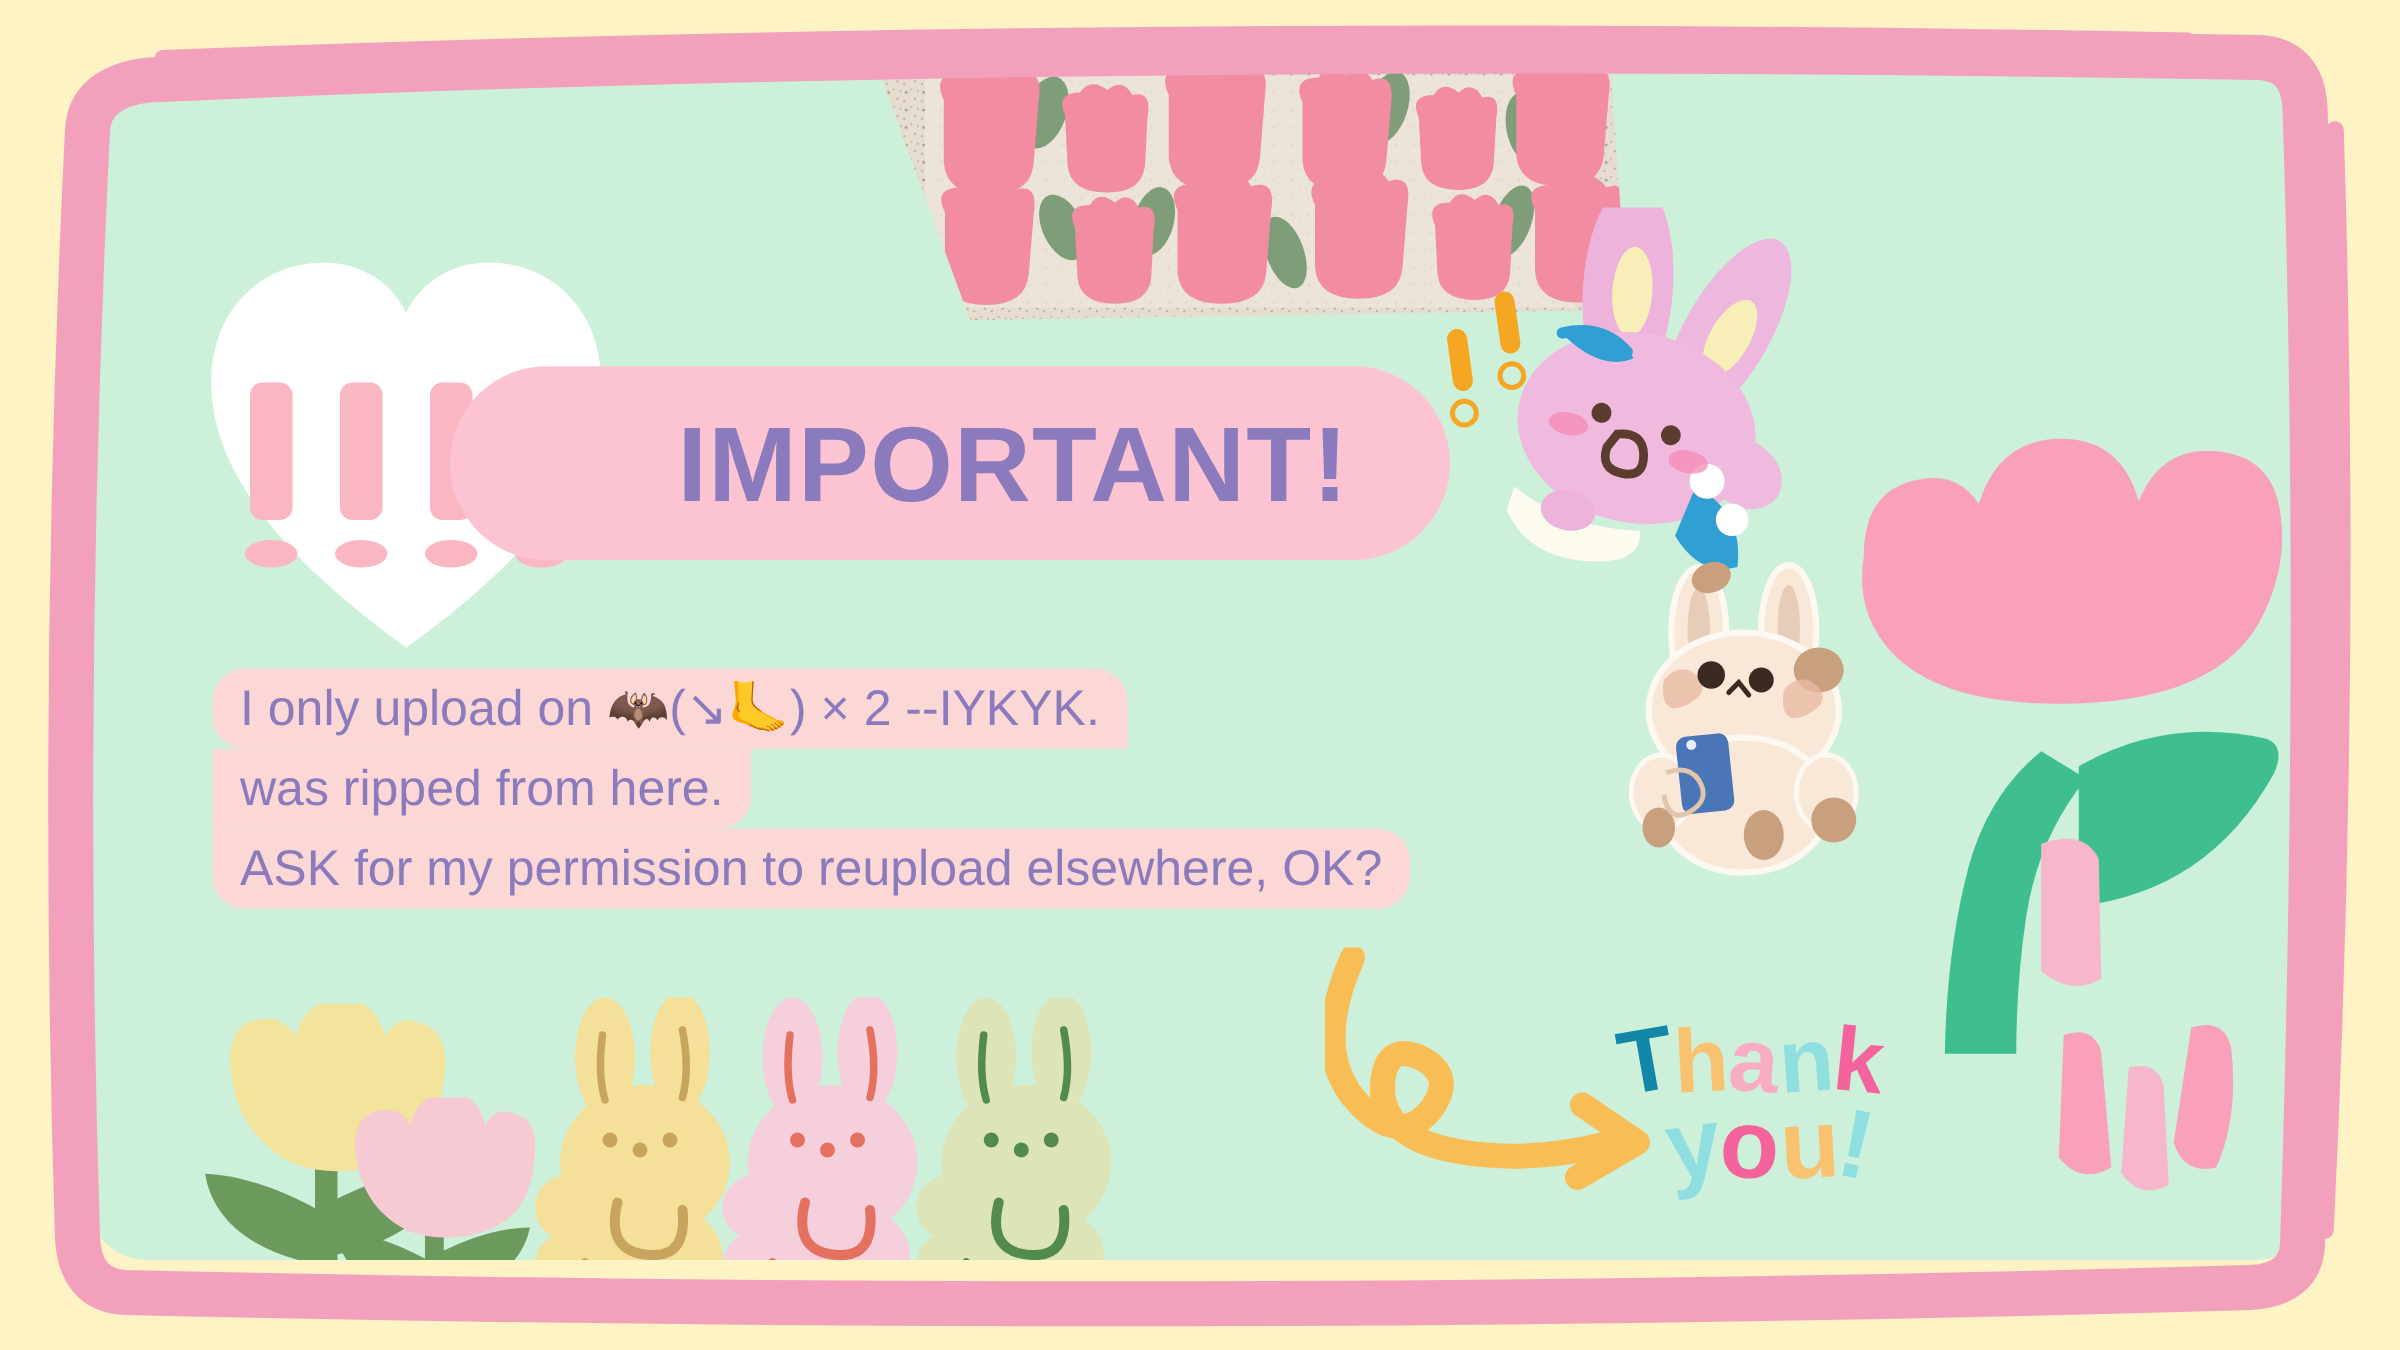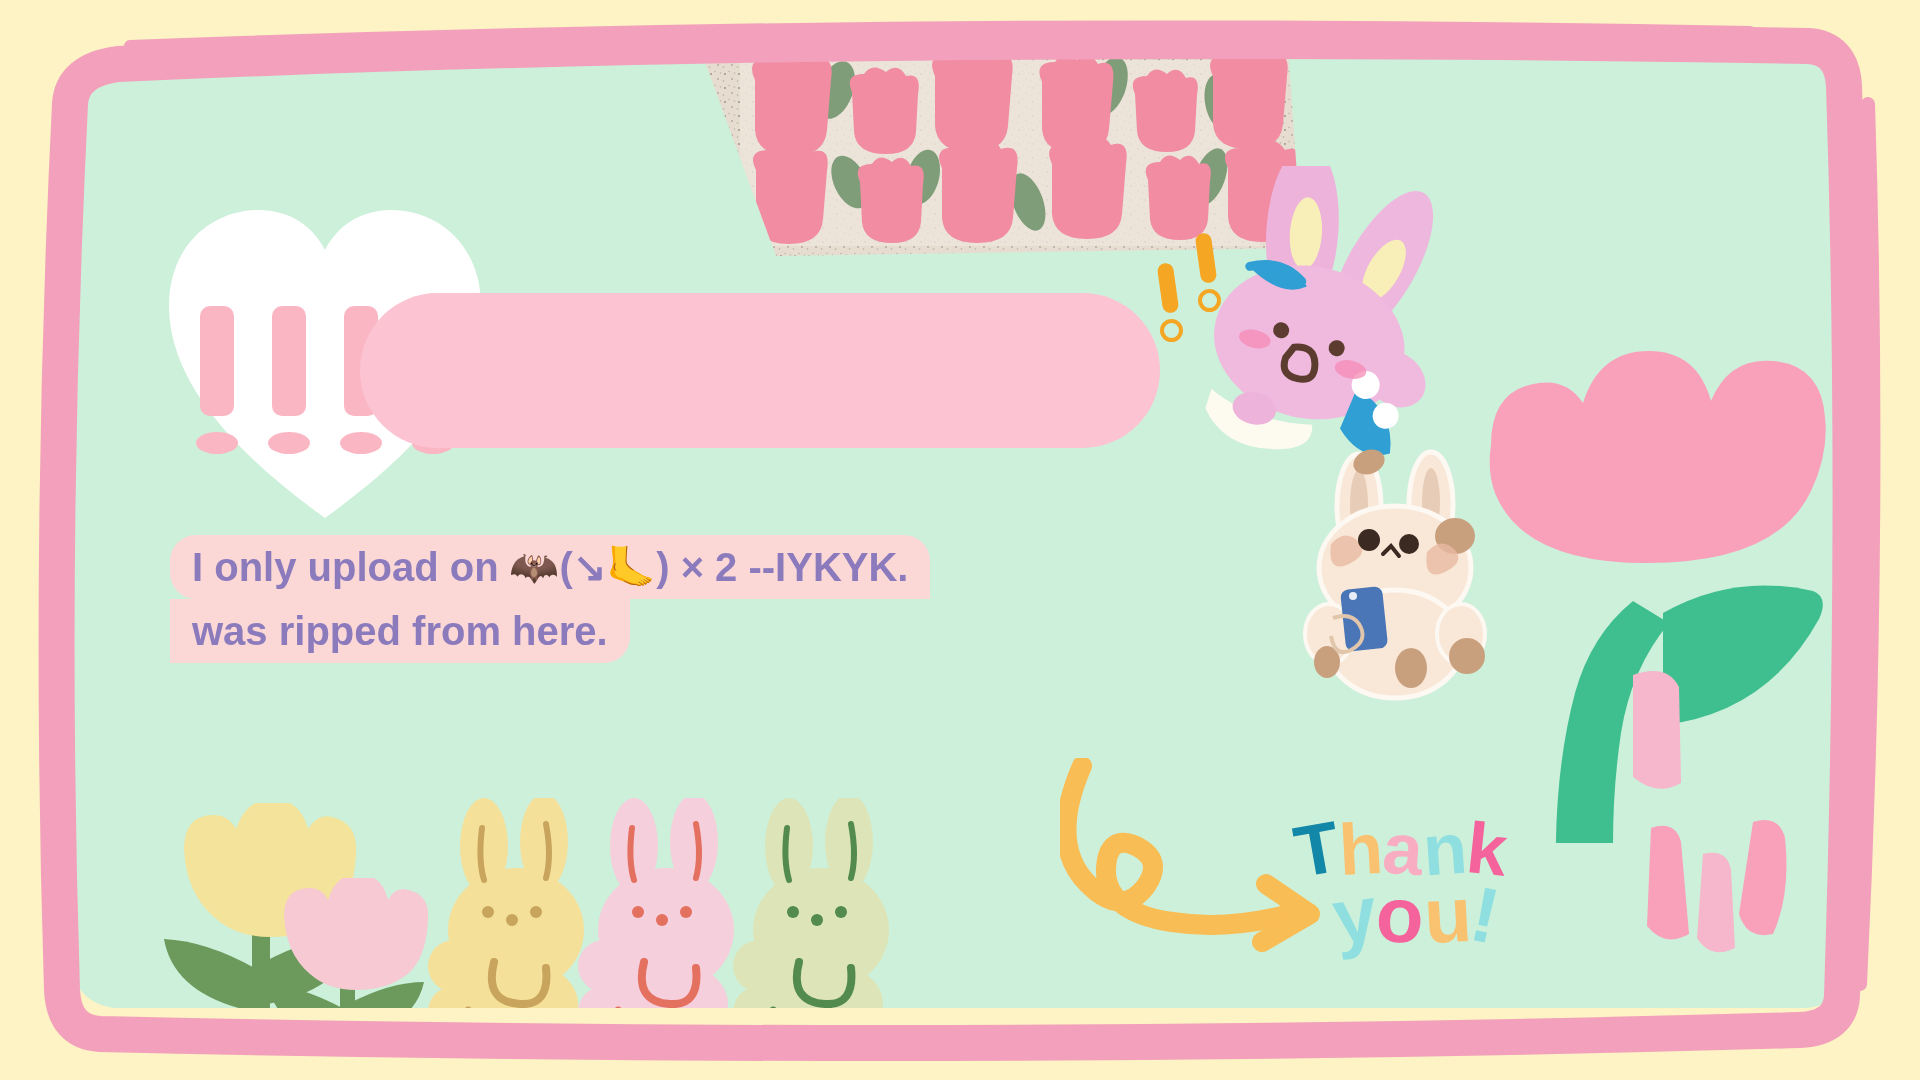--- a/index.html
+++ b/index.html
@@ -38,21 +38,21 @@
     position:absolute;left:472px;top:270px;
     font-size:85px;font-weight:bold;letter-spacing:1px;color:#8b7bbd;
     line-height:110px;white-space:nowrap;
   }
 
   
   .copy{position:absolute;left:100px;top:487px;width:1120px;}
   .copy .line{
     display:block;width:max-content;max-width:1120px;
     background:#fbd7d6;color:#8b7bbd;
-    font-size:40px;font-weight:bold;line-height:60px;
+    font-size:40px;font-weight:normal;line-height:60px;
     padding:2px 22px;border-radius:26px;margin:0;white-space:nowrap;
   }
   .copy .line.l1{border-radius:26px 26px 0 26px;}
   .copy .line.l2{border-radius:0 26px 26px 0;}
   .copy .line.l3{border-radius:0 0 26px 0;}
   .copy .line.l4{border-radius:0 26px 26px 26px;}
 
   
   .bang-orange{position:absolute;}
   .bang-orange .st{width:16px;height:50px;background:#f5a623;border-radius:8px;transform:rotate(-8deg);}
@@ -139,24 +139,26 @@
           <div class="stem"></div>
           <div class="dot"></div>
         </div>
       <div class="bang">
           <div class="stem"></div>
           <div class="dot"></div>
         </div>
     </div>
 
     <div class="important-pill"></div>
+    <div class="important-text">IMPORTANT!</div>
 
     <div class="copy">
       <span class="line l1">I only upload on 🦇(↘🦶) × 2 --IYKYK.</span>
       <span class="line l3">was ripped from here.</span>
+      <span class="line l4">ASK for my permission to reupload elsewhere, OK?</span>
     </div>
 
     <div class="bang-orange" style="left:1090px;top:215px;">
       <div class="st"></div>
         <div class="dt"></div>
     </div>
     <div class="bang-orange" style="left:1128px;top:185px;">
       <div class="st"></div>
         <div class="dt"></div>
     </div>

